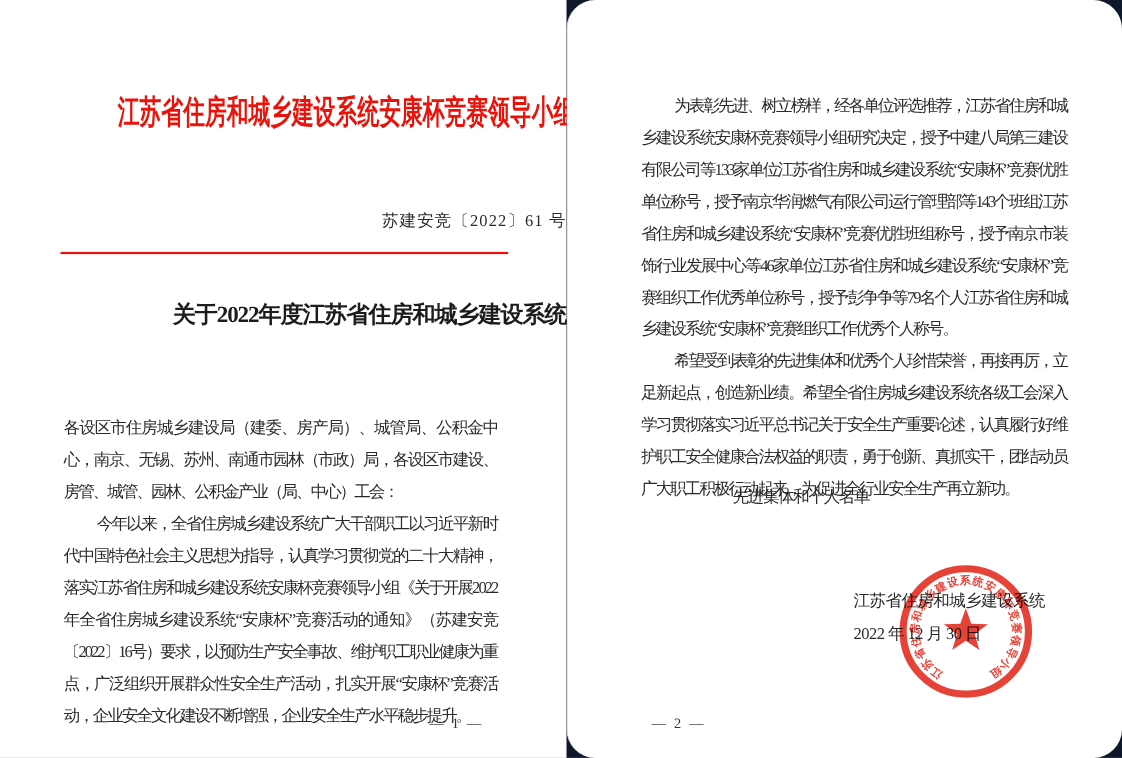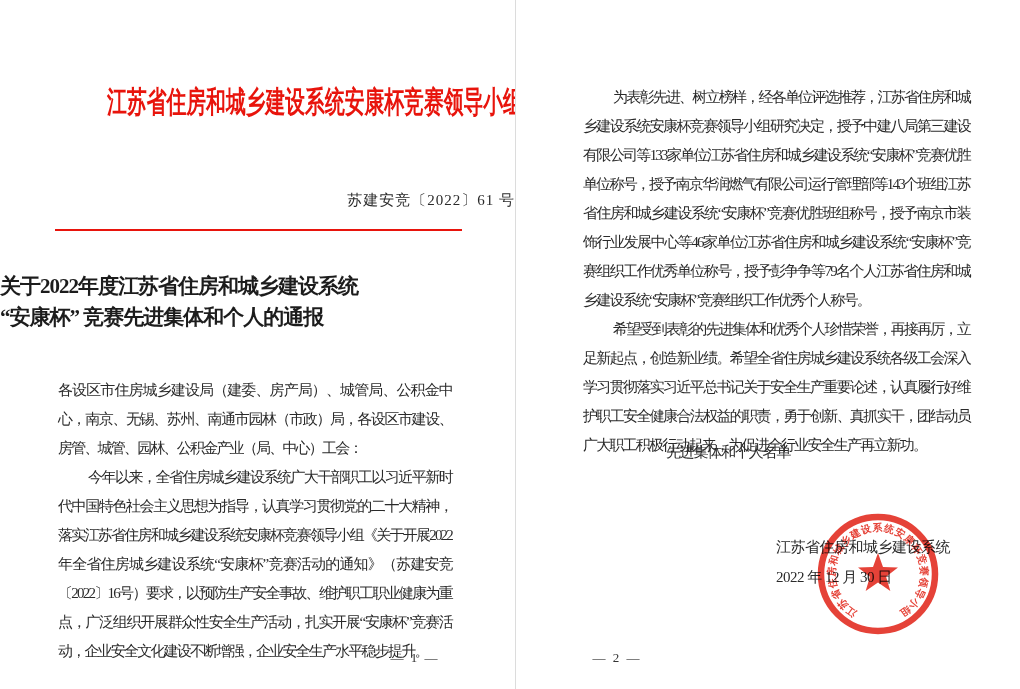--- a/index.html
+++ b/index.html
@@ -5,33 +5,33 @@
   * { margin:0; padding:0; box-sizing:border-box; }
   html,body { background:#ffffff; }
   .canvas {
     position:relative; width:1020px; height:689px; overflow:hidden;
     background:#0f172a; color:#262626;
     font-family:"Liberation Serif","DejaVu Serif",serif;
     padding-left:44px;
   }
   .page { position:absolute; top:0; height:689px; background:#ffffff; }
   .page-left  { left:0;   width:515px; }
-  .page-right { left:515px; width:505px; border-left:1px solid #dcdcdc; }
+  .page-right { left:515px; width:505px; border-left:1px solid #dcdcdc;border-radius:26px; }
 
   
   .org-header { position:absolute; top:82px; left:0; width:100%; text-align:center; }
   .org-header span {
     display:inline-block; white-space:nowrap;
     font-size:30px; font-weight:bold; color:#e8140c;
     transform:scaleX(0.66); transform-origin:center;
   }
   .doc-number { position:absolute; top:191px; left:0; width:100%;
     text-align:right; font-size:15px; letter-spacing:1px; color:#2a2a2a; }
   .red-rule { position:absolute; top:229px; left:55px; width:407px; height:2px; background:#e8140c; }
-  .doc-title { position:absolute; top:271px; left:0; width:100%; text-align:left;
+  .doc-title { position:absolute; top:271px; left:0; width:100%; text-align:right;
     font-size:21px; font-weight:bold; letter-spacing:-1px; line-height:31px; color:#1c1c1c; }
   .body-text { position:absolute; font-size:15px; letter-spacing:-1.8px;
     line-height:29px; text-align:justify; color:#2a2a2a; }
   .body-left  { top:376px; left:58px; width:394px; }
   .body-right { top:83px;  left:67px; width:387px; }
   .body-text p.indent { text-indent:2em; }
   .page-num { position:absolute; top:650px; font-size:13px; letter-spacing:2px;
     color:#333; text-align:center; }
   .pn-left  { left:386px; width:58px; }
   .pn-right { left:72px;  width:58px; }
@@ -59,21 +59,20 @@
     <div class="org-header">
       <span>江苏省住房和城乡建设系统安康杯竞赛领导小组</span>
     </div>
 
     <div class="doc-number">苏建安竞〔2022〕61 号</div>
 
     <div class="red-rule"></div>
 
     <div class="doc-title">
       <div>关于2022年度江苏省住房和城乡建设系统</div>
-      <div>“安康杯” 竞赛先进集体和个人的通报</div>
     </div>
 
     <div class="body-text body-left">
       <p>各设区市住房城乡建设局（建委、房产局）、城管局、公积金中心，南京、无锡、苏州、南通市园林（市政）局，各设区市建设、房管、城管、园林、公积金产业（局、中心）工会：</p>
       <p class="indent">今年以来，全省住房城乡建设系统广大干部职工以习近平新时代中国特色社会主义思想为指导，认真学习贯彻党的二十大精神，落实江苏省住房和城乡建设系统安康杯竞赛领导小组《关于开展2022年全省住房城乡建设系统“安康杯”竞赛活动的通知》（苏建安竞〔2022〕16号）要求，以预防生产安全事故、维护职工职业健康为重点，广泛组织开展群众性安全生产活动，扎实开展“安康杯”竞赛活动，企业安全文化建设不断增强，企业安全生产水平稳步提升。</p>
     </div>
 
     <div class="page-num pn-left">— 1 —</div>
   </div>
 

